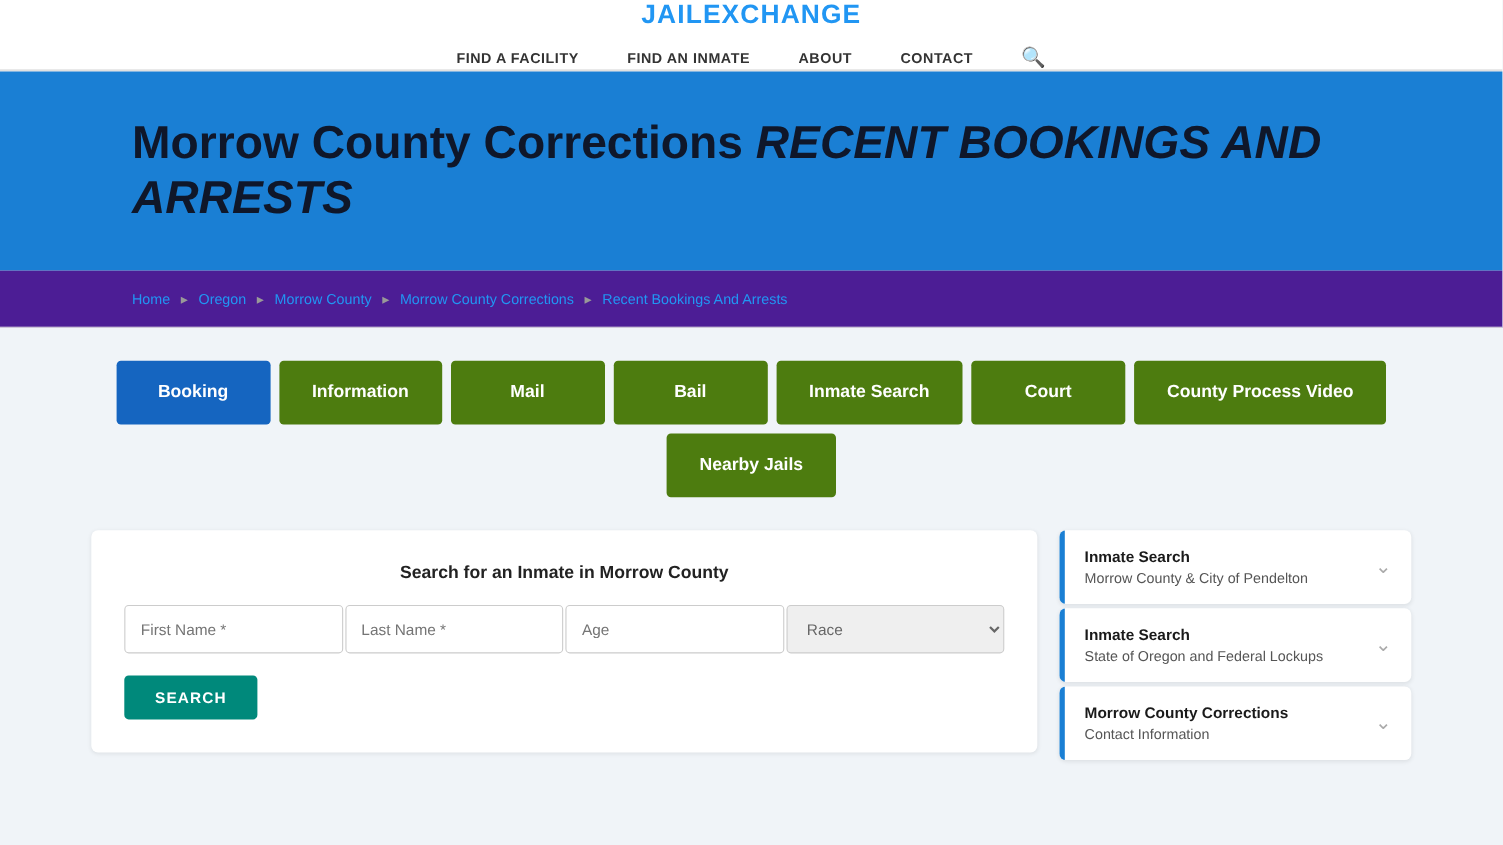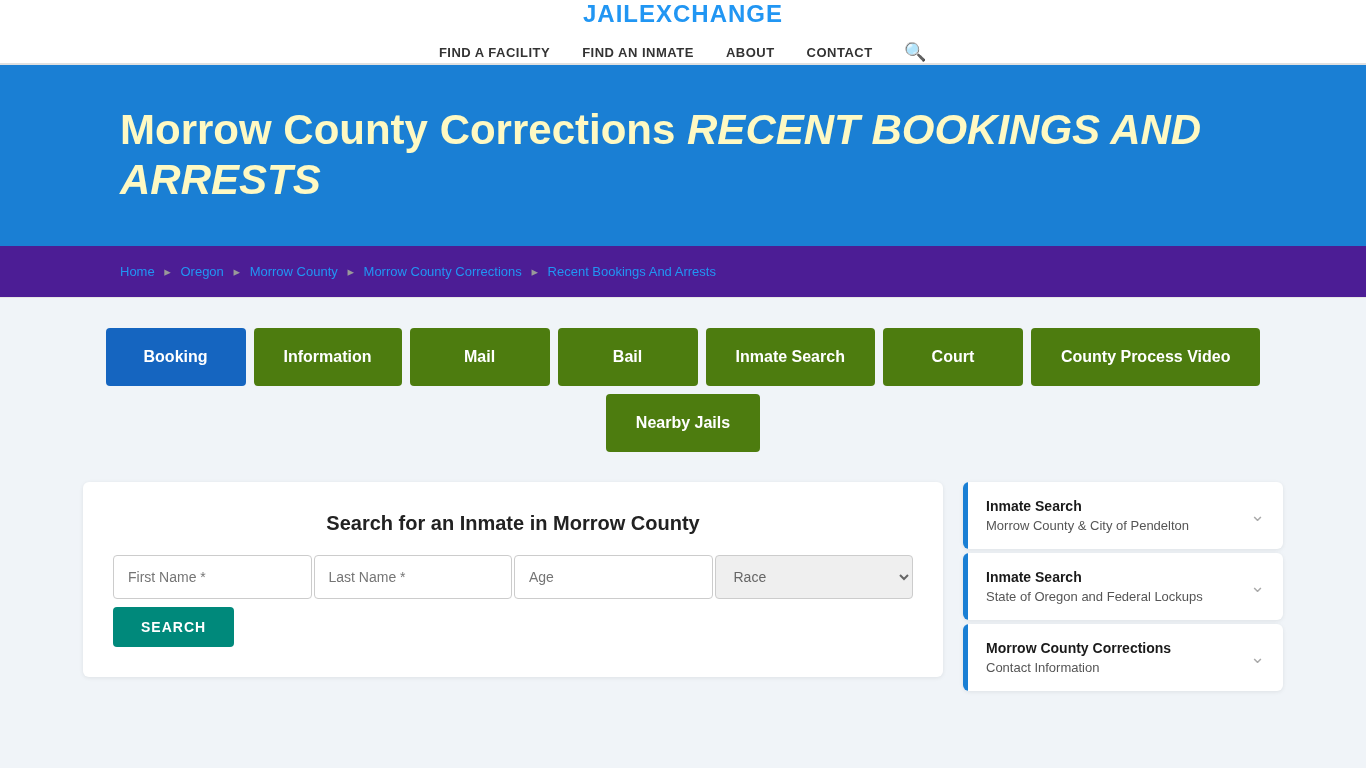--- a/index.html
+++ b/index.html
@@ -20,39 +20,39 @@
       font-size: 24px;
       font-weight: 900;
       letter-spacing: 1px;
       color: #1a1a1a;
       text-transform: uppercase;
     }
     .logo span { color: #2196f3; }
     .nav-links {
       display: flex;
       align-items: center;
-      gap: 32px;
+      gap: 44px;
     }
     .nav-links a {
       text-decoration: none;
       color: #333;
       font-size: 13px;
       font-weight: 700;
       letter-spacing: 0.5px;
       text-transform: uppercase;
     }
     .search-icon-nav { font-size: 18px; color: #333; cursor: pointer; }
 
     
     .hero {
       background: #1a7fd4;
       padding: 40px 120px;
     }
     .hero h1 {
-      color: #fef9c3;
+      color: #0f172a;
       font-size: 42px;
       font-weight: 800;
       line-height: 1.2;
     }
     .hero h1 em {
       font-style: italic;
       font-weight: 900;
       text-transform: uppercase;
     }
 
@@ -114,30 +114,30 @@
     
     .left-panel {
       flex: 1;
       background: #fff;
       border-radius: 6px;
       padding: 30px;
       box-shadow: 0 1px 4px rgba(0,0,0,0.08);
     }
     .left-panel h2 {
       text-align: center;
-      font-size: 20px;
+      font-size: 16px;
       font-weight: 700;
       margin-bottom: 20px;
       color: #222;
     }
     .search-fields {
       display: flex;
       gap: 2px;
       flex-wrap: wrap;
-      margin-bottom: 8px;
+      margin-bottom: 20px;
     }
     .search-fields input, .search-fields select {
       padding: 12px 14px;
       border: 1px solid #ccc;
       border-radius: 4px;
       font-size: 14px;
       color: #666;
       flex: 1;
       min-width: 120px;
     }

